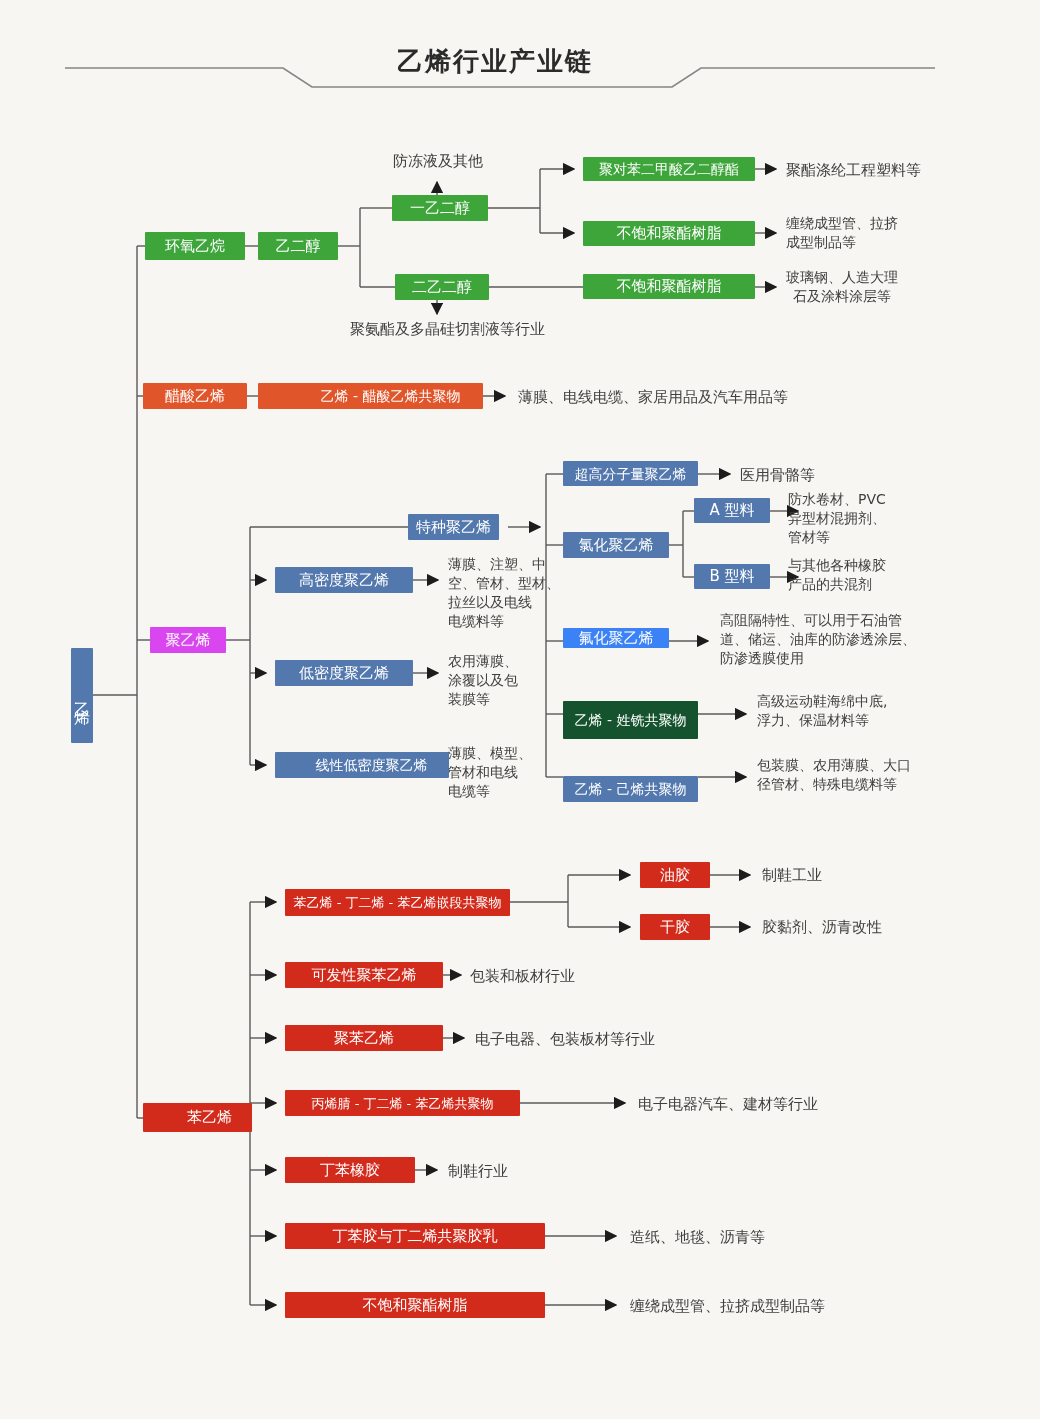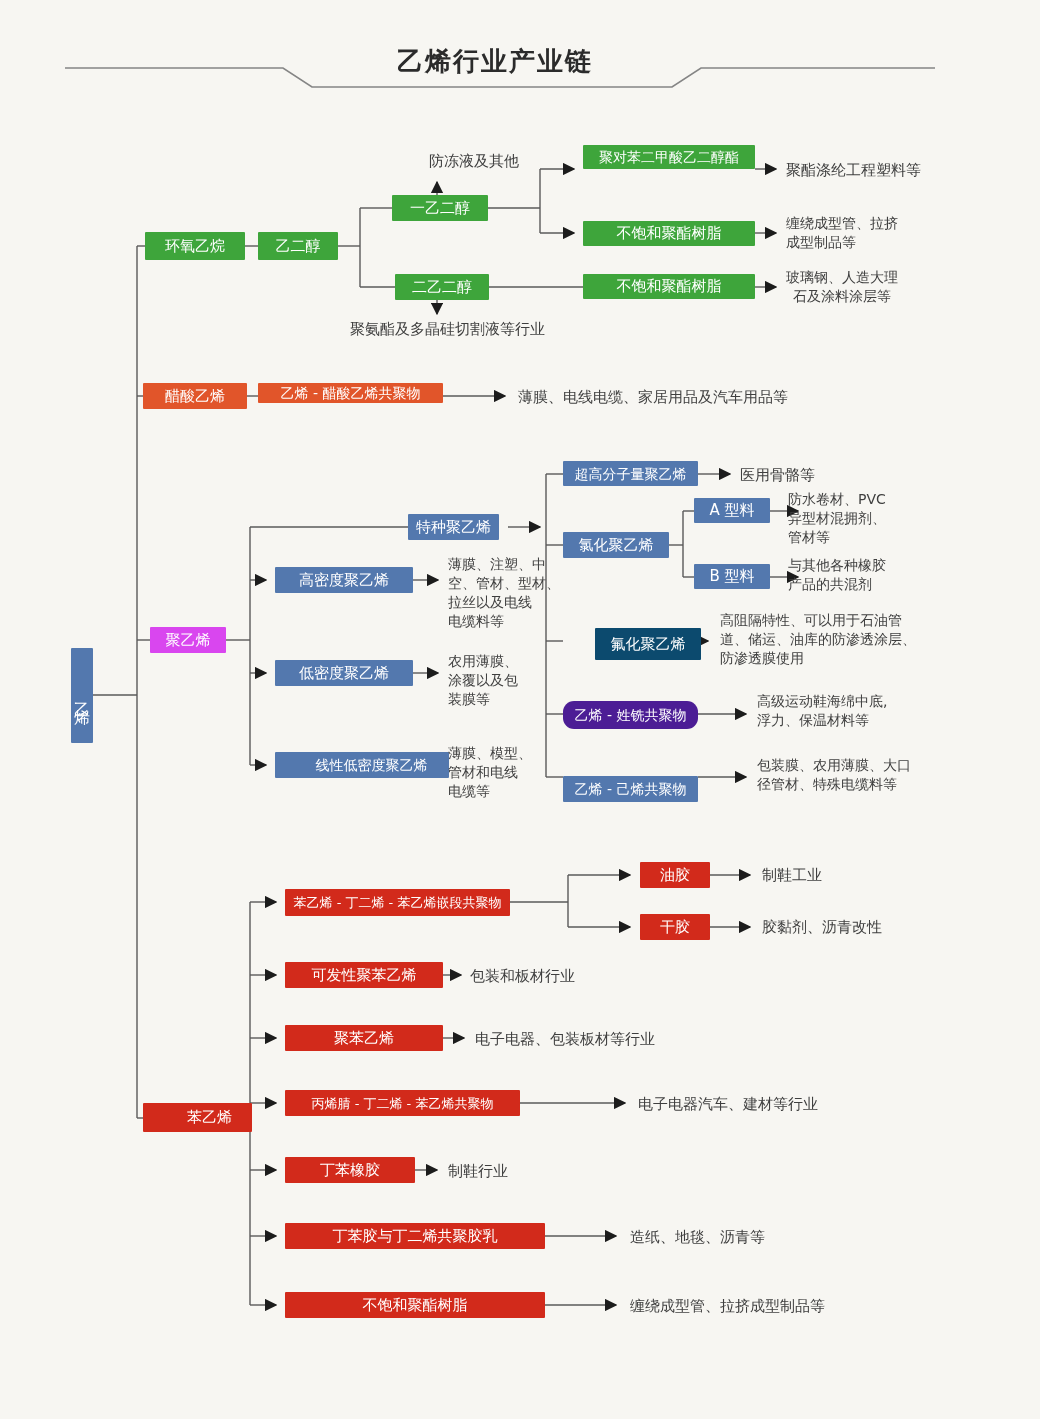--- a/index.html
+++ b/index.html
@@ -125,34 +125,34 @@
     </g>
   </svg>
 
   <div class="title">乙烯行业产业链</div>
 
   <div class="node root" style="left: 71px; top: 648px; width: 22px; height: 95px; background: rgb(83, 120, 174);">乙烯</div>
 
   <div class="node" style="left: 145px; top: 232px; width: 100px; height: 28px; background: rgb(62, 165, 59);">环氧乙烷</div>
   <div class="node" style="left: 258px; top: 232px; width: 80px; height: 28px; background: rgb(62, 165, 59);">乙二醇</div>
   <div class="node" style="left: 392px; top: 195px; width: 96px; height: 26px; background: rgb(62, 165, 59);">一乙二醇</div>
-  <div class="note" style="left:393px;top:152px;margin-left:36px;">防冻液及其他</div>
+  <div class="note" style="left:393px;top:152px;">防冻液及其他</div>
   <div class="node" style="left: 395px; top: 274px; width: 94px; height: 26px; background: rgb(62, 165, 59);">二乙二醇</div>
   <div class="note" style="left:350px;top:320px;">聚氨酯及多晶硅切割液等行业</div>
-  <div class="node mid" style="left: 583px; top: 145px; width: 172px; height: 24px; background: rgb(62, 165, 59);">聚对苯二甲酸乙二醇酯</div>
+  <div class="node mid" style="left: 583px; top: 157px; width: 172px; height: 24px; background: rgb(62, 165, 59);">聚对苯二甲酸乙二醇酯</div>
   <div class="note" style="left:786px;top:161px;">聚酯涤纶工程塑料等</div>
   <div class="node" style="left: 583px; top: 221px; width: 172px; height: 25px; background: rgb(62, 165, 59);">不饱和聚酯树脂</div>
   <div class="note blk" style="left:786px;top:214px;">缠绕成型管、拉挤
 成型制品等</div>
   <div class="node" style="left: 583px; top: 274px; width: 172px; height: 25px; background: rgb(62, 165, 59);">不饱和聚酯树脂</div>
   <div class="note blk" style="left:786px;top:268px;text-align:center;">玻璃钢、人造大理
 石及涂料涂层等</div>
 
   <div class="node" style="left: 143px; top: 383px; width: 104px; height: 26px; background: rgb(225, 85, 42);">醋酸乙烯</div>
-  <div class="node mid" style="left: 258px; top: 383px; width: 185px; height: 20px; background: rgb(225, 85, 42);">乙烯 - 醋酸乙烯共聚物</div>
+  <div class="node mid" style="left: 258px; top: 383px; width: 185px; height: 26px; background: rgb(225, 85, 42); padding-left: 40px;">乙烯 - 醋酸乙烯共聚物</div>
   <div class="note" style="left:518px;top:388px;">薄膜、电线电缆、家居用品及汽车用品等</div>
 
   <div class="node" style="left: 150px; top: 627px; width: 76px; height: 26px; background: #d946ef;">聚乙烯</div>
   <div class="node" style="left: 408px; top: 514px; width: 91px; height: 26px; background: rgb(83, 120, 174);">特种聚乙烯</div>
   <div class="node" style="left: 275px; top: 567px; width: 138px; height: 26px; background: rgb(83, 120, 174);">高密度聚乙烯</div>
   <div class="note blk" style="left:448px;top:555px;">薄膜、注塑、中
 空、管材、型材、
 拉丝以及电线
 电缆料等</div>
   <div class="node" style="left: 275px; top: 660px; width: 138px; height: 26px; background: rgb(83, 120, 174);">低密度聚乙烯</div>
@@ -166,25 +166,25 @@
   <div class="node mid" style="left: 563px; top: 461px; width: 135px; height: 25px; background: rgb(83, 120, 174);">超高分子量聚乙烯</div>
   <div class="note" style="left:740px;top:466px;">医用骨骼等</div>
   <div class="node" style="left: 563px; top: 532px; width: 106px; height: 26px; background: rgb(83, 120, 174);">氯化聚乙烯</div>
   <div class="node" style="left: 694px; top: 498px; width: 76px; height: 25px; background: rgb(83, 120, 174);">A 型料</div>
   <div class="note blk" style="left:788px;top:490px;">防水卷材、PVC
 异型材混拥剂、
 管材等</div>
   <div class="node" style="left: 694px; top: 564px; width: 76px; height: 25px; background: rgb(83, 120, 174);">B 型料</div>
   <div class="note blk" style="left:788px;top:556px;">与其他各种橡胶
 产品的共混剂</div>
-  <div class="node" style="left: 563px; top: 628px; width: 106px; height: 32px; background: #0c4a6e; margin-left: 32px;">氟化聚乙烯</div>
+  <div class="node" style="left: 563px; top: 628px; width: 106px; height: 20px; background: #3b82f6;">氟化聚乙烯</div>
   <div class="note blk" style="left:720px;top:611px;">高阻隔特性、可以用于石油管
 道、储运、油库的防渗透涂层、
 防渗透膜使用</div>
-  <div class="node mid" style="left: 563px; top: 701px; width: 135px; height: 28px; background: #4c1d95; border-radius: 11px;">乙烯 - 姓铣共聚物</div>
+  <div class="node mid" style="left: 563px; top: 701px; width: 135px; height: 38px; background: #14532d;">乙烯 - 姓铣共聚物</div>
   <div class="note blk" style="left:757px;top:692px;">高级运动鞋海绵中底,
 浮力、保温材料等</div>
   <div class="node mid" style="left: 563px; top: 764px; width: 135px; height: 26px; background: rgb(83, 120, 174); margin-top: 12px;">乙烯 - 己烯共聚物</div>
   <div class="note blk" style="left:757px;top:756px;">包装膜、农用薄膜、大口
 径管材、特殊电缆料等</div>
 
   <div class="node" style="left: 143px; top: 1103px; width: 85px; height: 29px; background: rgb(210, 42, 27); padding-left: 24px;">苯乙烯</div>
   <div class="node small" style="left: 285px; top: 889px; width: 225px; height: 27px; background: rgb(210, 42, 27);">苯乙烯 - 丁二烯 - 苯乙烯嵌段共聚物</div>
   <div class="node" style="left: 640px; top: 862px; width: 70px; height: 26px; background: rgb(210, 42, 27);">油胶</div>
   <div class="note" style="left:762px;top:866px;">制鞋工业</div>

